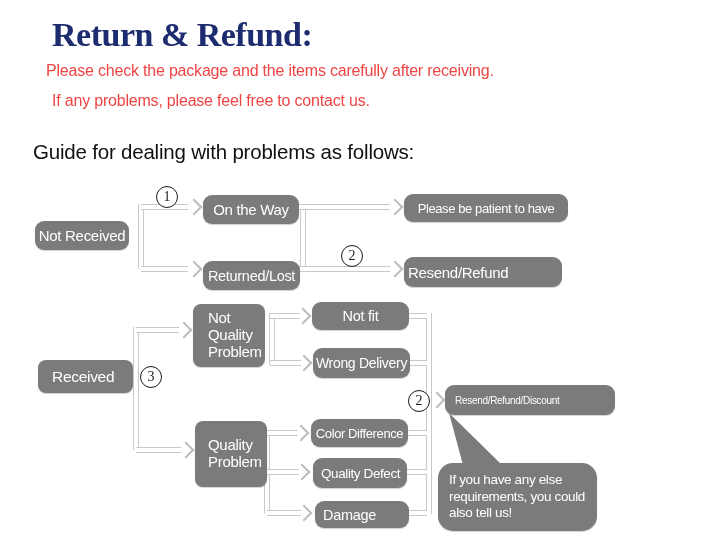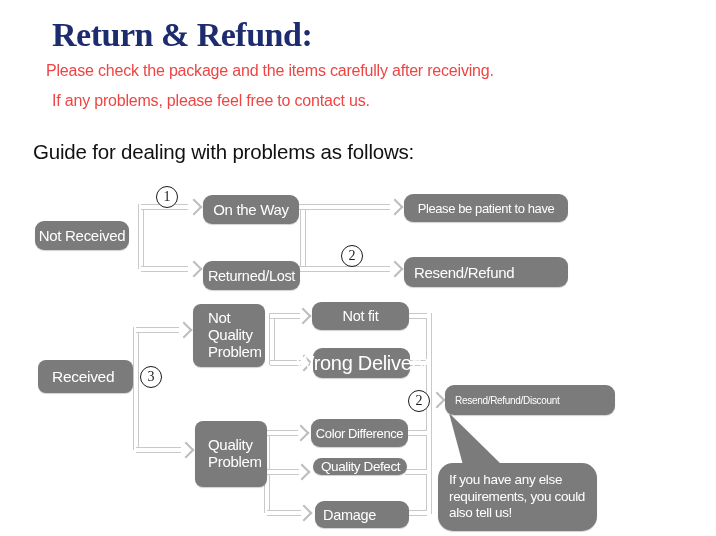--- a/index.html
+++ b/index.html
@@ -99,28 +99,28 @@
 
   <div class="step" style="left:156px;top:186px;">1</div>
   <div class="step" style="left:341px;top:245px;">2</div>
   <div class="step" style="left:140px;top:366px;">3</div>
   <div class="step" style="left:408px;top:390px;">2</div>
 
   <div class="node" style="left:35px;top:221px;width:94px;height:29px;font-size:15px;">Not Received</div>
   <div class="node" style="left:203px;top:195px;width:96px;height:29px;font-size:15px;">On the Way</div>
   <div class="node" style="left:203px;top:261px;width:97px;height:29px;">Returned/Lost</div>
   <div class="node small" style="left:404px;top:194px;width:164px;height:28px;">Please be patient to have</div>
-  <div class="node left" style="left:404px;top:257px;width:164px;height:30px;padding-left:10px;width:154px;font-size:15px;">Resend/Refund</div>
+  <div class="node left" style="left:404px;top:257px;width:164px;height:30px;padding-left:4px;width:154px;font-size:15px;">Resend/Refund</div>
   <div class="node left" style="left:38px;top:360px;width:81px;height:33px;padding-left:14px;font-size:15.5px;border-radius:8px;">Received</div>
   <div class="node multi left" style="left:193px;top:304px;width:57px;height:63px;padding-left:15px;">Not Quality Problem</div>
   <div class="node" style="left:312px;top:302px;width:97px;height:28px;">Not fit</div>
-  <div class="node" style="left:313px;top:348px;width:97px;height:30px;font-size:20px;">Wrong Delivery</div>
+  <div class="node" style="left:313px;top:348px;width:97px;height:30px;font-size:14px;">Wrong Delivery</div>
   <div class="node multi left" style="left:195px;top:421px;width:59px;height:66px;padding-left:13px;">Quality Problem</div>
   <div class="node small" style="left:311px;top:419px;width:97px;height:28px;">Color Difference</div>
-  <div class="node small left" style="left:313px;top:458px;width:86px;height:17px;padding-left:8px;font-size:13.5px;">Quality Defect</div>
+  <div class="node small left" style="left:313px;top:458px;width:86px;height:30px;padding-left:8px;font-size:13.5px;">Quality Defect</div>
   <div class="node left" style="left:315px;top:501px;width:86px;height:27px;padding-left:8px;">Damage</div>
   <div class="node left" style="left:445px;top:385px;width:160px;height:30px;padding-left:10px;font-size:10px;">Resend/Refund/Discount</div>
 
   <svg class="tail" style="left:440px;top:411px;" width="70" height="56" viewBox="0 0 70 56">
     <polygon points="9,2 62,54 23,54" fill="#7b7b7b"></polygon>
   </svg>
   <div class="bubble left" style="left:438px;top:463px;width:148px;height:68px;padding-left:11px;">If you have any else
 requirements, you could
 also tell us!</div>
 

